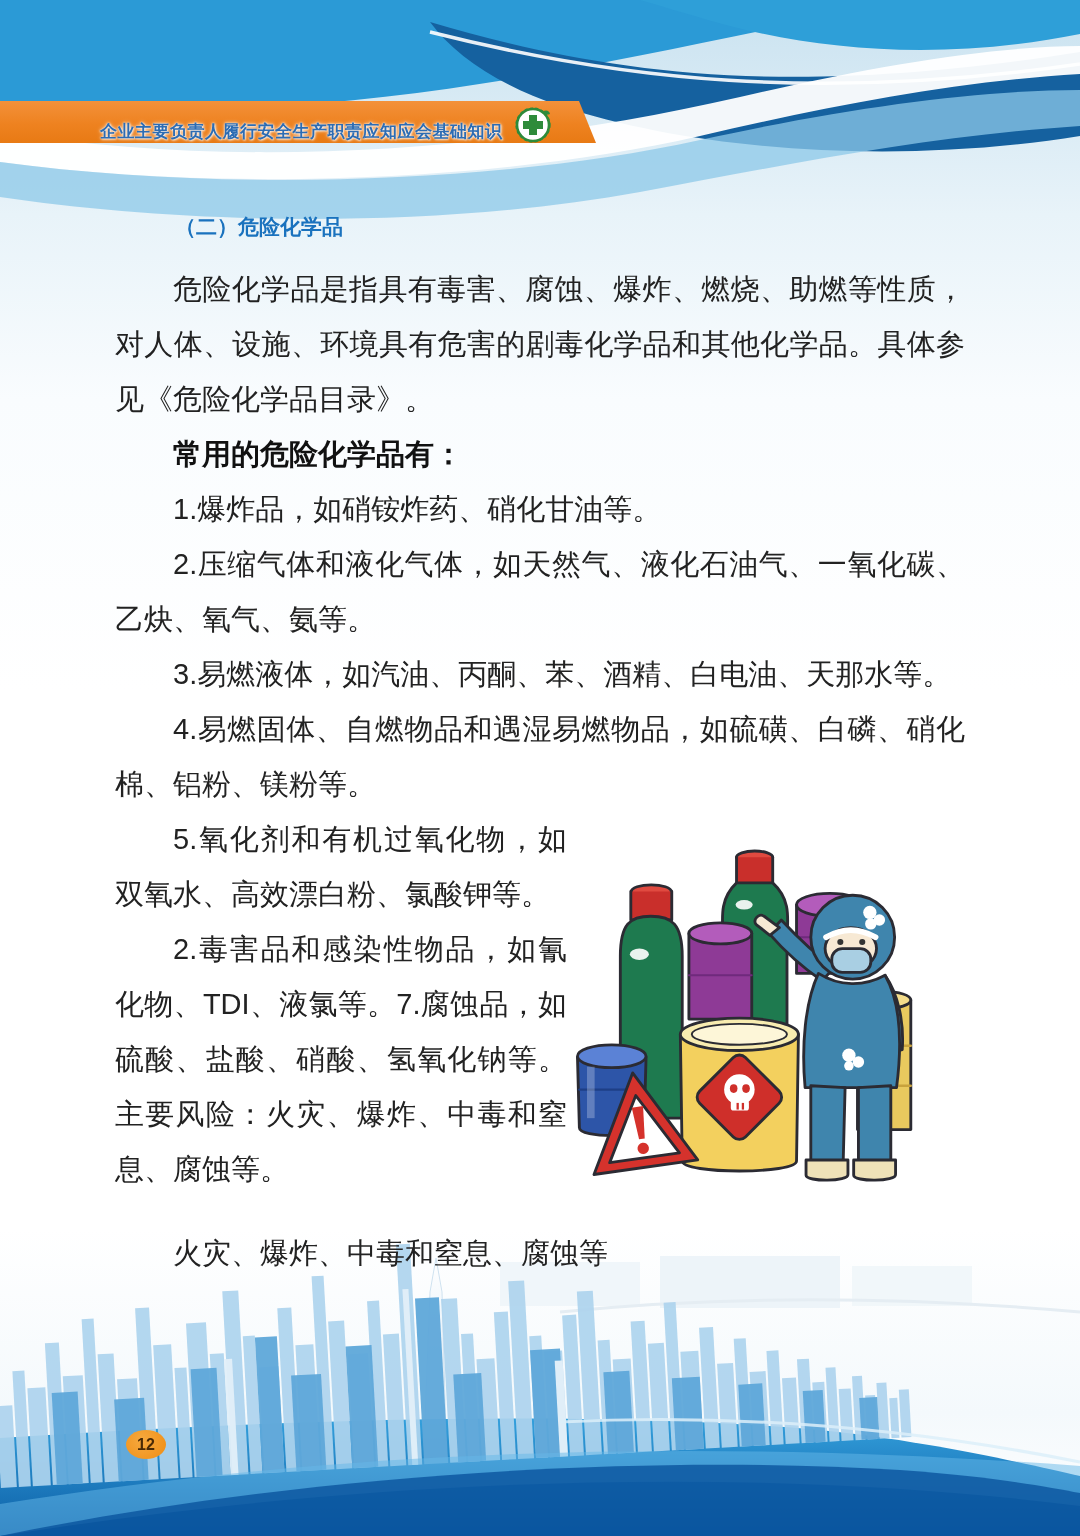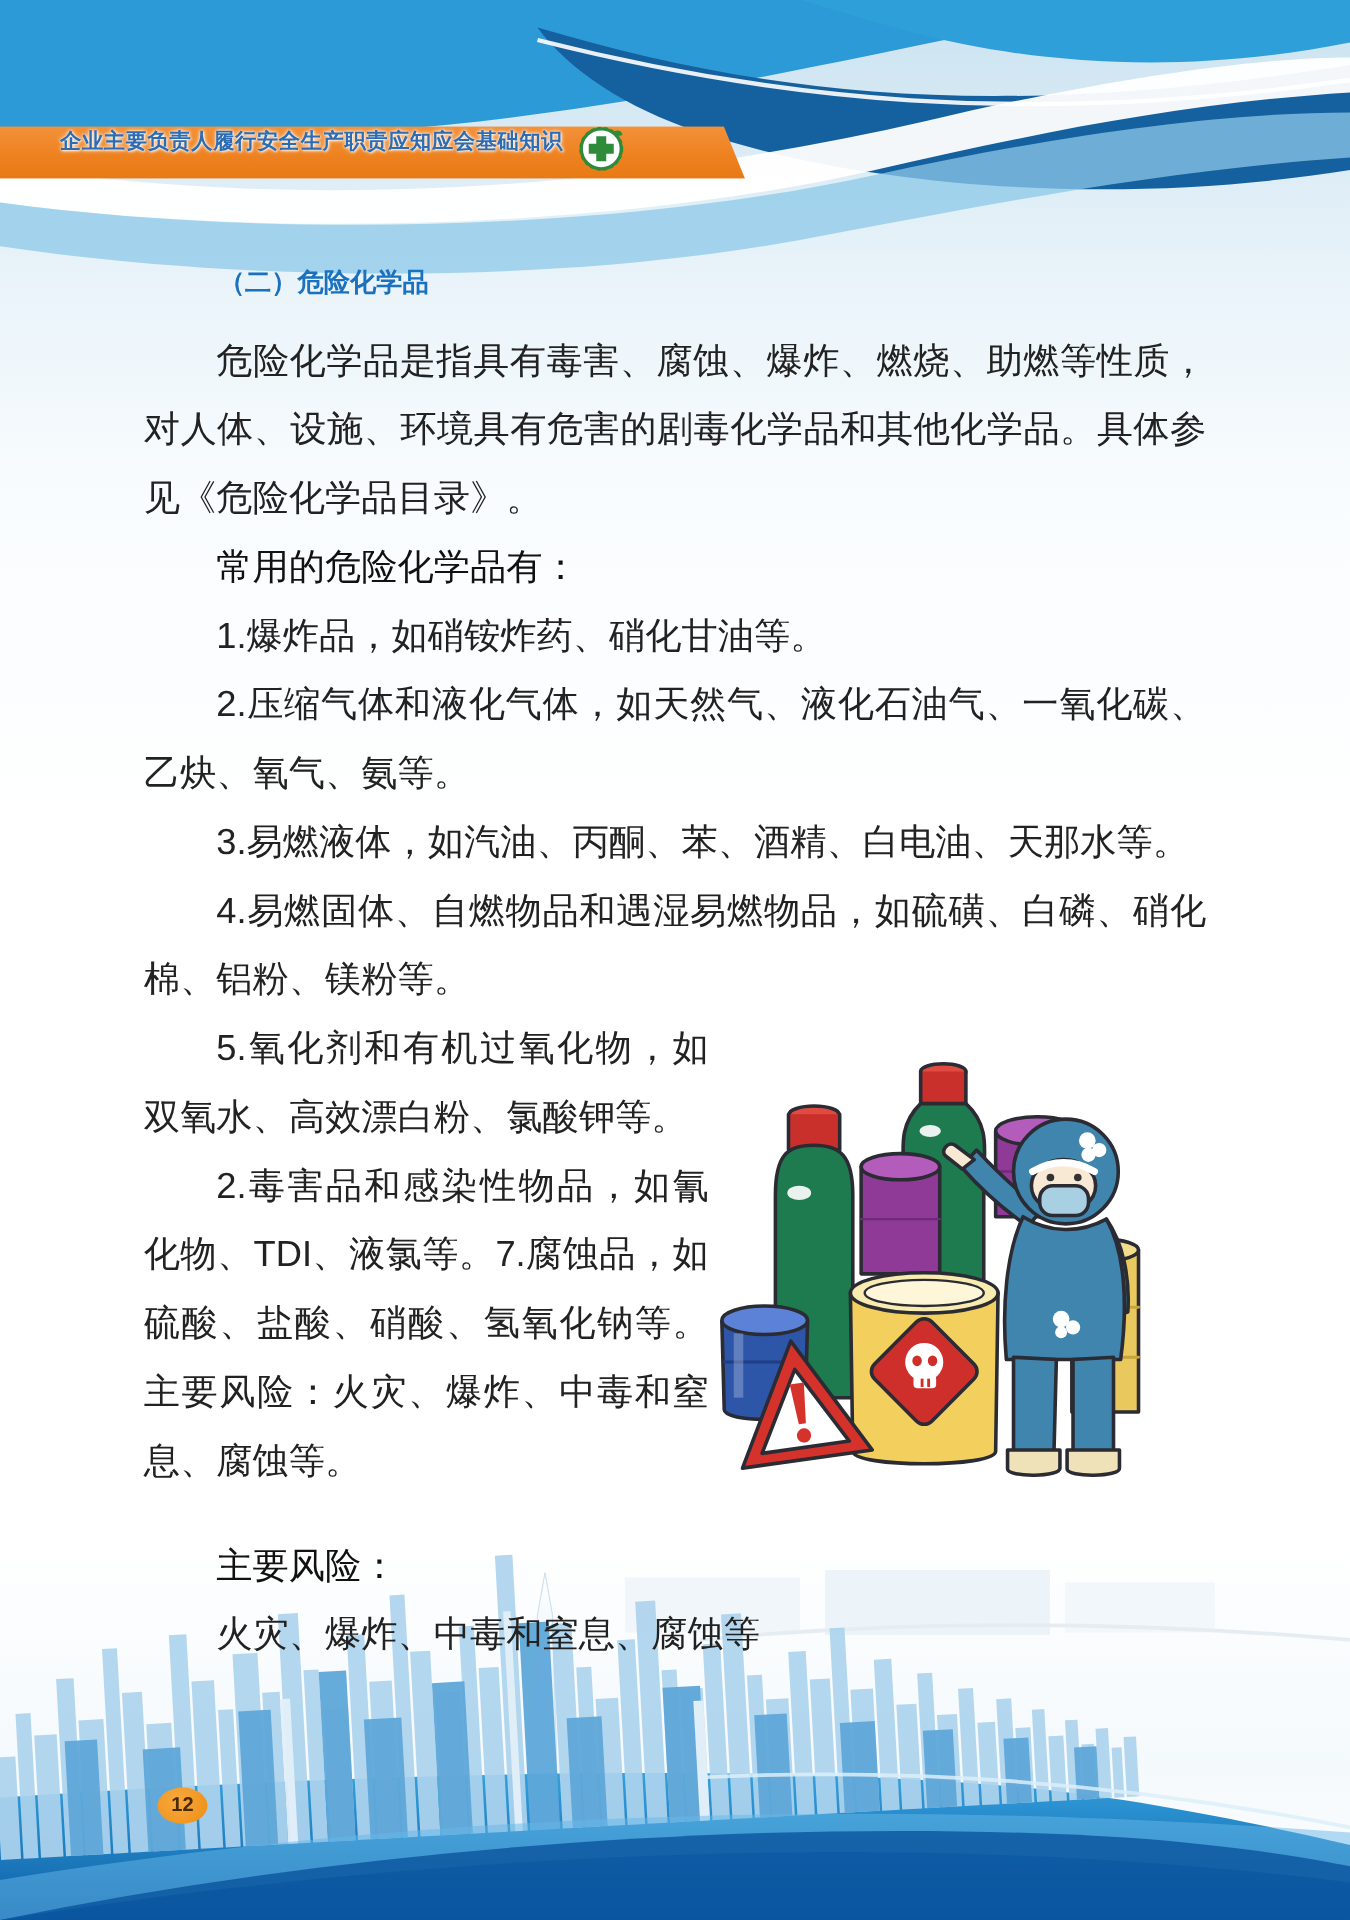--- a/index.html
+++ b/index.html
@@ -7,39 +7,39 @@
     position:relative;width:1080px;height:1536px;margin:0 auto;overflow:hidden;
     background:linear-gradient(180deg,#c9e2f0 0%,#e8f3f9 14%,#f9fcfe 26%,#ffffff 45%,#ffffff 80%,#f4f9fc 92%,#ffffff 100%);
     font-family:"Liberation Sans","DejaVu Sans",sans-serif;
   }
   svg{display:block;}
   .top-waves{position:absolute;top:0;left:0;z-index:1;}
   .banner{
     position:absolute;top:101px;left:0;width:596px;height:42px;z-index:4;
     background:linear-gradient(180deg,#f3913a 0%,#ee8220 55%,#e87a14 100%);
     clip-path:polygon(0 0,calc(100% - 17px) 0,100% 100%,0 100%);
-    display:flex;align-items:flex-start;padding-left:48px;box-sizing:border-box;
+    display:flex;align-items:flex-end;padding-left:100px;box-sizing:border-box;
   }
   .banner-title{
     font-family:"Liberation Serif","DejaVu Serif",serif;
     font-size:17px;font-weight:700;color:#2d6cb3;letter-spacing:.5px;white-space:nowrap;
     text-shadow:0 0 2px #fff,0 0 4px #ffffffcc,1px 1px 2px #ffffffaa;
   }
   .banner-logo{margin-left:12px;flex:0 0 auto;}
   .content{position:absolute;left:115px;top:204px;width:850px;z-index:3;}
   .section-heading{
     margin:0 0 12px 0;padding-left:60px;font-size:21px;line-height:46px;
     font-weight:600;color:#1a72be;
   }
   .para{
     margin:0;font-size:29px;line-height:55px;color:#222;
     text-align:justify;text-justify:inter-ideograph;text-indent:2em;
     word-break:break-all;
   }
-  .bold{font-weight:400;color:#111;}
+  .bold{font-weight:700;color:#111;}
   .band{display:flex;align-items:flex-start;}
   .band-text{width:452px;flex:0 0 452px;}
   .band-img{flex:1;display:flex;justify-content:center;padding-top:4px;}
   .bottom-deco{position:absolute;left:0;top:1200px;z-index:1;}
   .page-number{
     position:absolute;left:126px;top:1430px;width:40px;height:29px;z-index:5;
     background:radial-gradient(circle at 40% 35%,#f7a93e,#ee8d14);
     border-radius:50%;display:flex;align-items:center;justify-content:center;
     font-size:16px;font-weight:700;color:#4a2a05;
   }
@@ -171,21 +171,20 @@
               <path d="M76,254 L131,354 L21,354 Z" fill="#d5322c"></path>
               <path d="M76,278 L113,344 L39,344 Z" fill="#ffffff"></path>
               <path d="M70,290 L82,290 L79,324 L73,324 Z" fill="#d5322c" stroke="none"></path>
               <circle cx="76" cy="334" r="6" fill="#d5322c" stroke="none"></circle>
             </g>
           </g>
         </svg>
       </div>
     </div>
 
-    <p class="para bold">主要风险：</p>
     <p class="para">火灾、爆炸、中毒和窒息、腐蚀等</p>
   </div>
 
   <svg class="bottom-deco" width="1080" height="336" viewBox="0 0 1080 336">
     <defs>
       <linearGradient id="gw" x1="0" y1="0" x2="0" y2="1">
         <stop offset="0" stop-color="#34a0dc"></stop>
           <stop offset="1" stop-color="#0b5da5"></stop>
       </linearGradient>
       <linearGradient id="tw" x1="0" y1="0" x2="0" y2="1">

